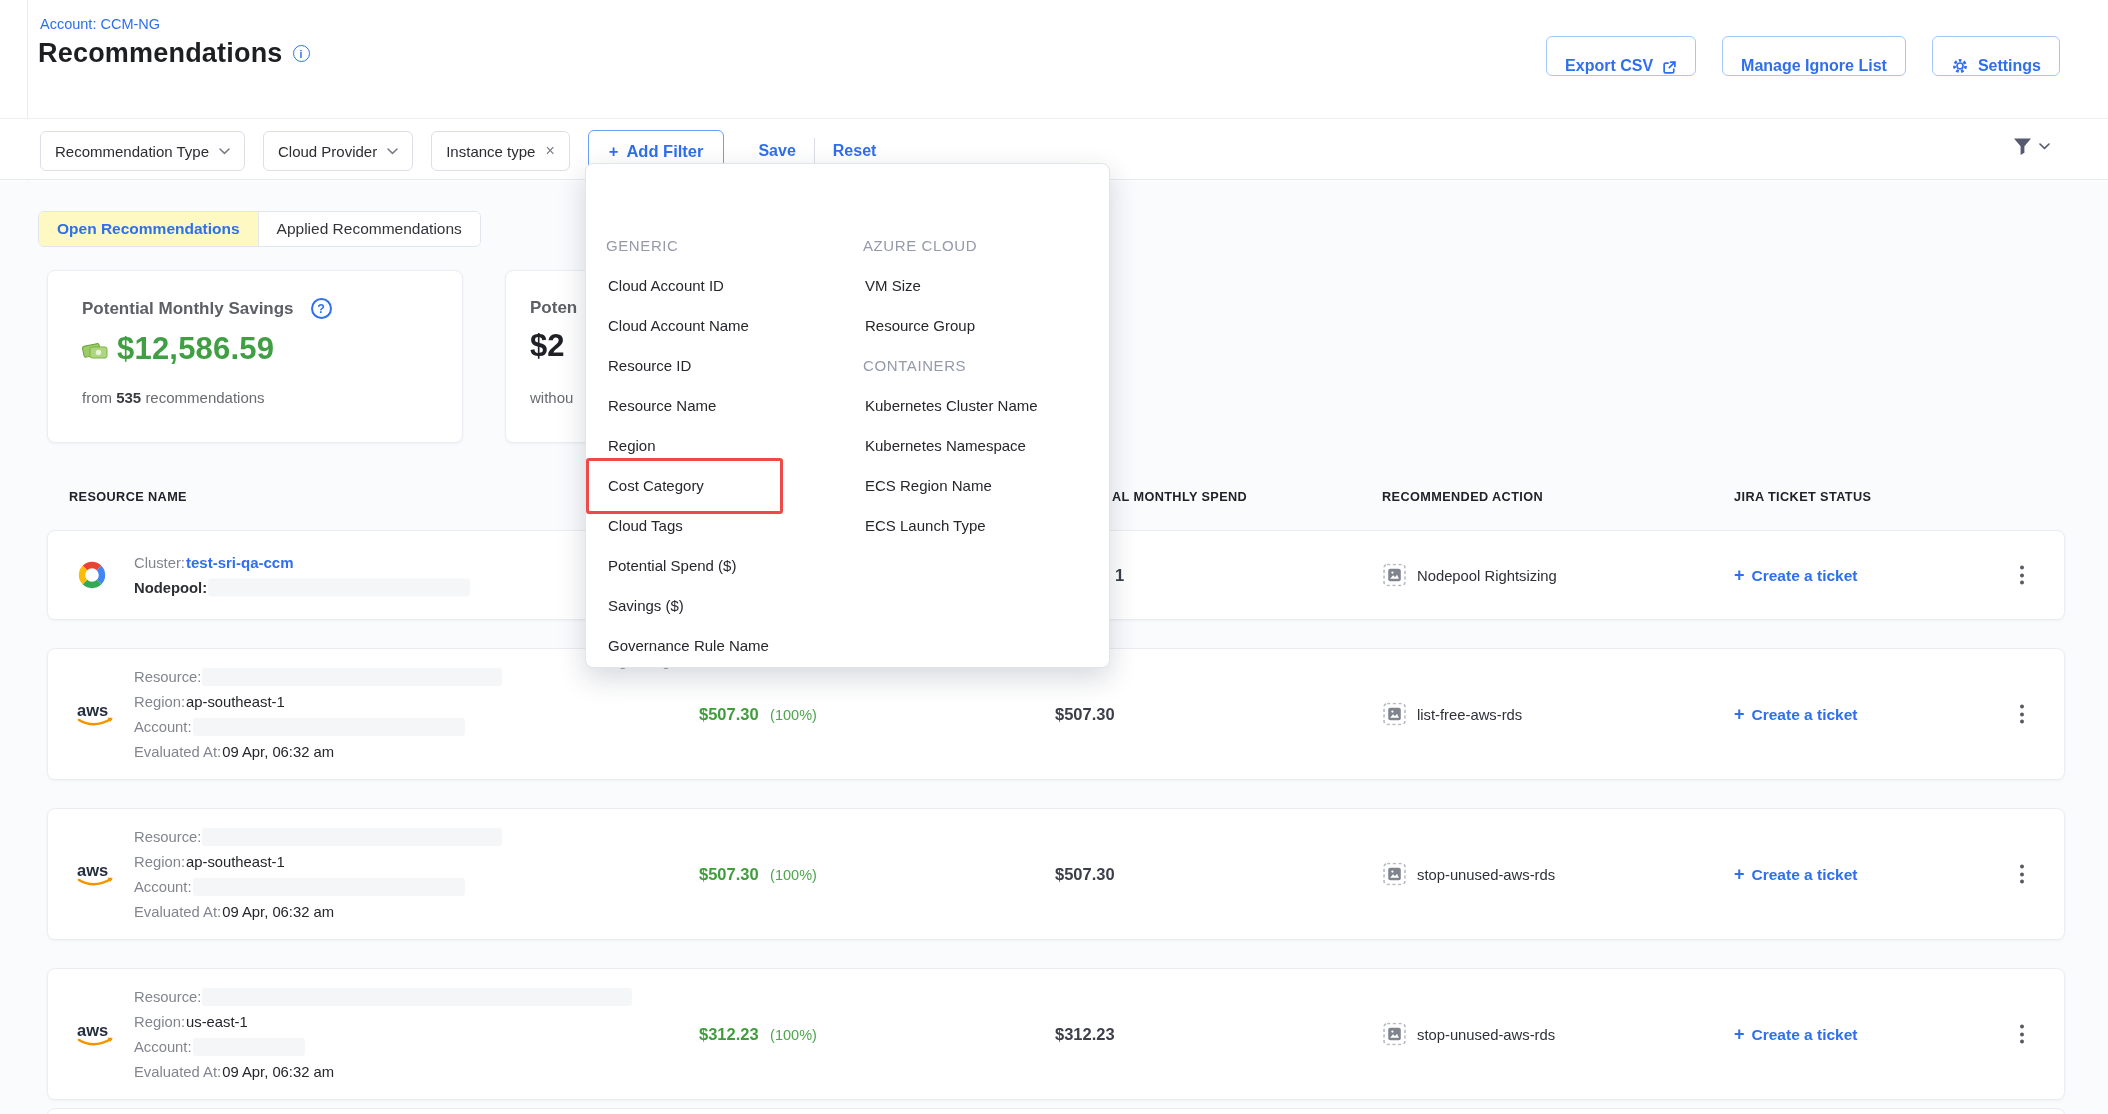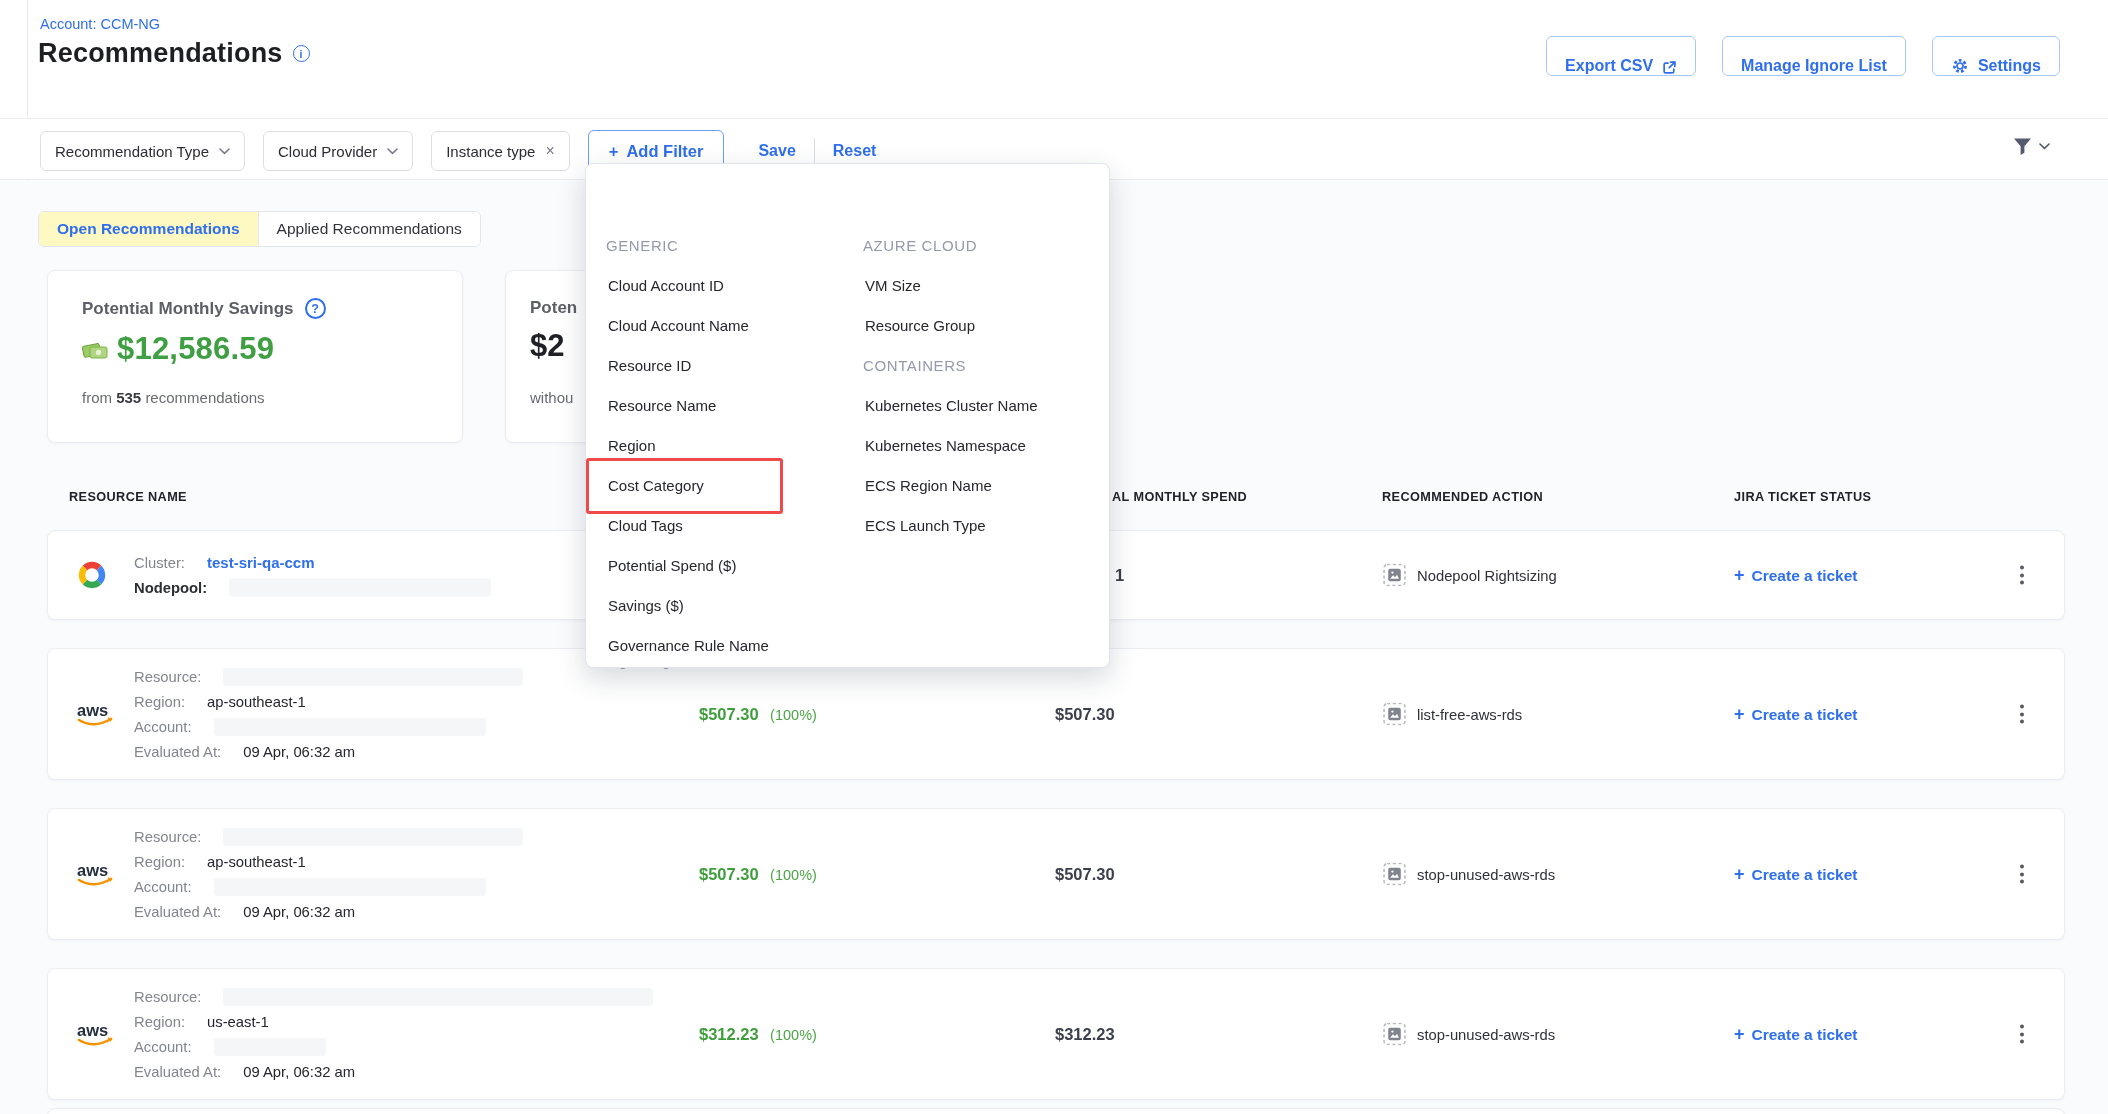--- a/index.html
+++ b/index.html
@@ -42,21 +42,21 @@
   
   .tabs { left:38px; top:211px; display:flex; border:1px solid #e2e5ec; border-radius:6px; overflow:hidden; background:#fff; }
   .tab { height:34px; padding:0 18px; display:flex; align-items:center; font-size:15.5px; cursor:pointer; }
   .tab.active { background:#fef9c3; color:#2f6fed; font-weight:bold; }
   .tab.idle { background:#fff; color:#33343a; border-left:1px solid #e6e8ee; }
 
   
   .card { background:#fff; border:1px solid #ebedf2; border-radius:8px; box-shadow:0 1px 3px rgba(40,50,70,.05); }
   .card1 { left:47px; top:270px; width:416px; height:173px; }
   .card2 { left:505px; top:270px; width:416px; height:173px; }
-  .card-title { position:absolute; left:34px; top:27px; font-size:17px; font-weight:bold; color:#5d5f66; display:flex; align-items:center; gap:11px; }
+  .card-title { position:absolute; left:34px; top:27px; font-size:17px; font-weight:bold; color:#5d5f66; display:flex; align-items:center; gap:17px; }
   .help-circ { width:21px; height:21px; border:2px solid #2f6fed; border-radius:50%;
     color:#2f6fed; font-size:12.5px; font-weight:bold; display:flex; align-items:center; justify-content:center; }
   .amount-row { position:absolute; left:34px; top:60px; display:flex; align-items:center; gap:8px; }
   .amount-green { font-size:31px; font-weight:bold; color:#3f9f42; letter-spacing:.2px; }
   .amount-dark { font-size:31px; font-weight:bold; color:#202127; }
   .card-sub { position:absolute; left:34px; top:118px; font-size:15px; color:#696b72; }
   .card-sub b { color:#3a3b40; }
   .c2-title { position:absolute; left:24px; top:27px; font-size:17px; font-weight:bold; color:#5d5f66; }
   .c2-amount { position:absolute; left:24px; top:57px; }
   .c2-sub { position:absolute; left:24px; top:118px; font-size:15px; color:#696b72; }
@@ -66,21 +66,21 @@
 
   
   .rowcard { position:absolute; left:47px; width:2018px; background:#fff; border:1px solid #ecedf2; border-radius:8px; box-shadow:0 1px 3px rgba(40,50,70,.05); }
   .r1 { top:530px; height:90px; }
   .r2 { top:648px; height:132px; }
   .r3 { top:808px; height:132px; }
   .r4 { top:968px; height:132px; }
   .r5 { top:1108px; height:22px; }
   .provider { position:absolute; left:26px; top:50%; transform:translateY(-50%); }
   .res-lines { position:absolute; left:86px; top:50%; transform:translateY(-50%); display:flex; flex-direction:column; gap:8px; }
-  .rline { font-size:14.8px; color:#83858f; white-space:nowrap; display:flex; align-items:center; gap:22px; }
+  .rline { font-size:14.8px; color:#83858f; white-space:nowrap; display:flex; align-items:center; gap:1px; }
   .rline .val { color:#25262c; }
   .rline .link { color:#2f6fed; font-weight:bold; font-size:15px; cursor:pointer; }
   .rline .blabel { color:#2e2f35; font-weight:bold; }
   .redact { display:inline-block; height:18px; background:#f5f6f8; border-radius:3px; }
   .cell-sav { position:absolute; left:651px; top:50%; transform:translateY(-50%); white-space:nowrap; }
   .sav-val { font-size:16.5px; font-weight:bold; color:#3f9e3b; }
   .sav-pct { font-size:14.5px; color:#4ca64a; margin-left:7px; }
   .cell-spend { position:absolute; left:1007px; top:50%; transform:translateY(-50%); font-size:16.5px; font-weight:bold; color:#3c3f4a; }
   .cell-spend-frag { position:absolute; left:1067px; top:50%; transform:translateY(-50%); font-size:16.5px; font-weight:bold; color:#3c3f4a; }
   .cell-action { position:absolute; left:1335px; top:50%; transform:translateY(-50%); display:flex; align-items:center; gap:11px; font-size:14.8px; color:#2f3038; white-space:nowrap; }

